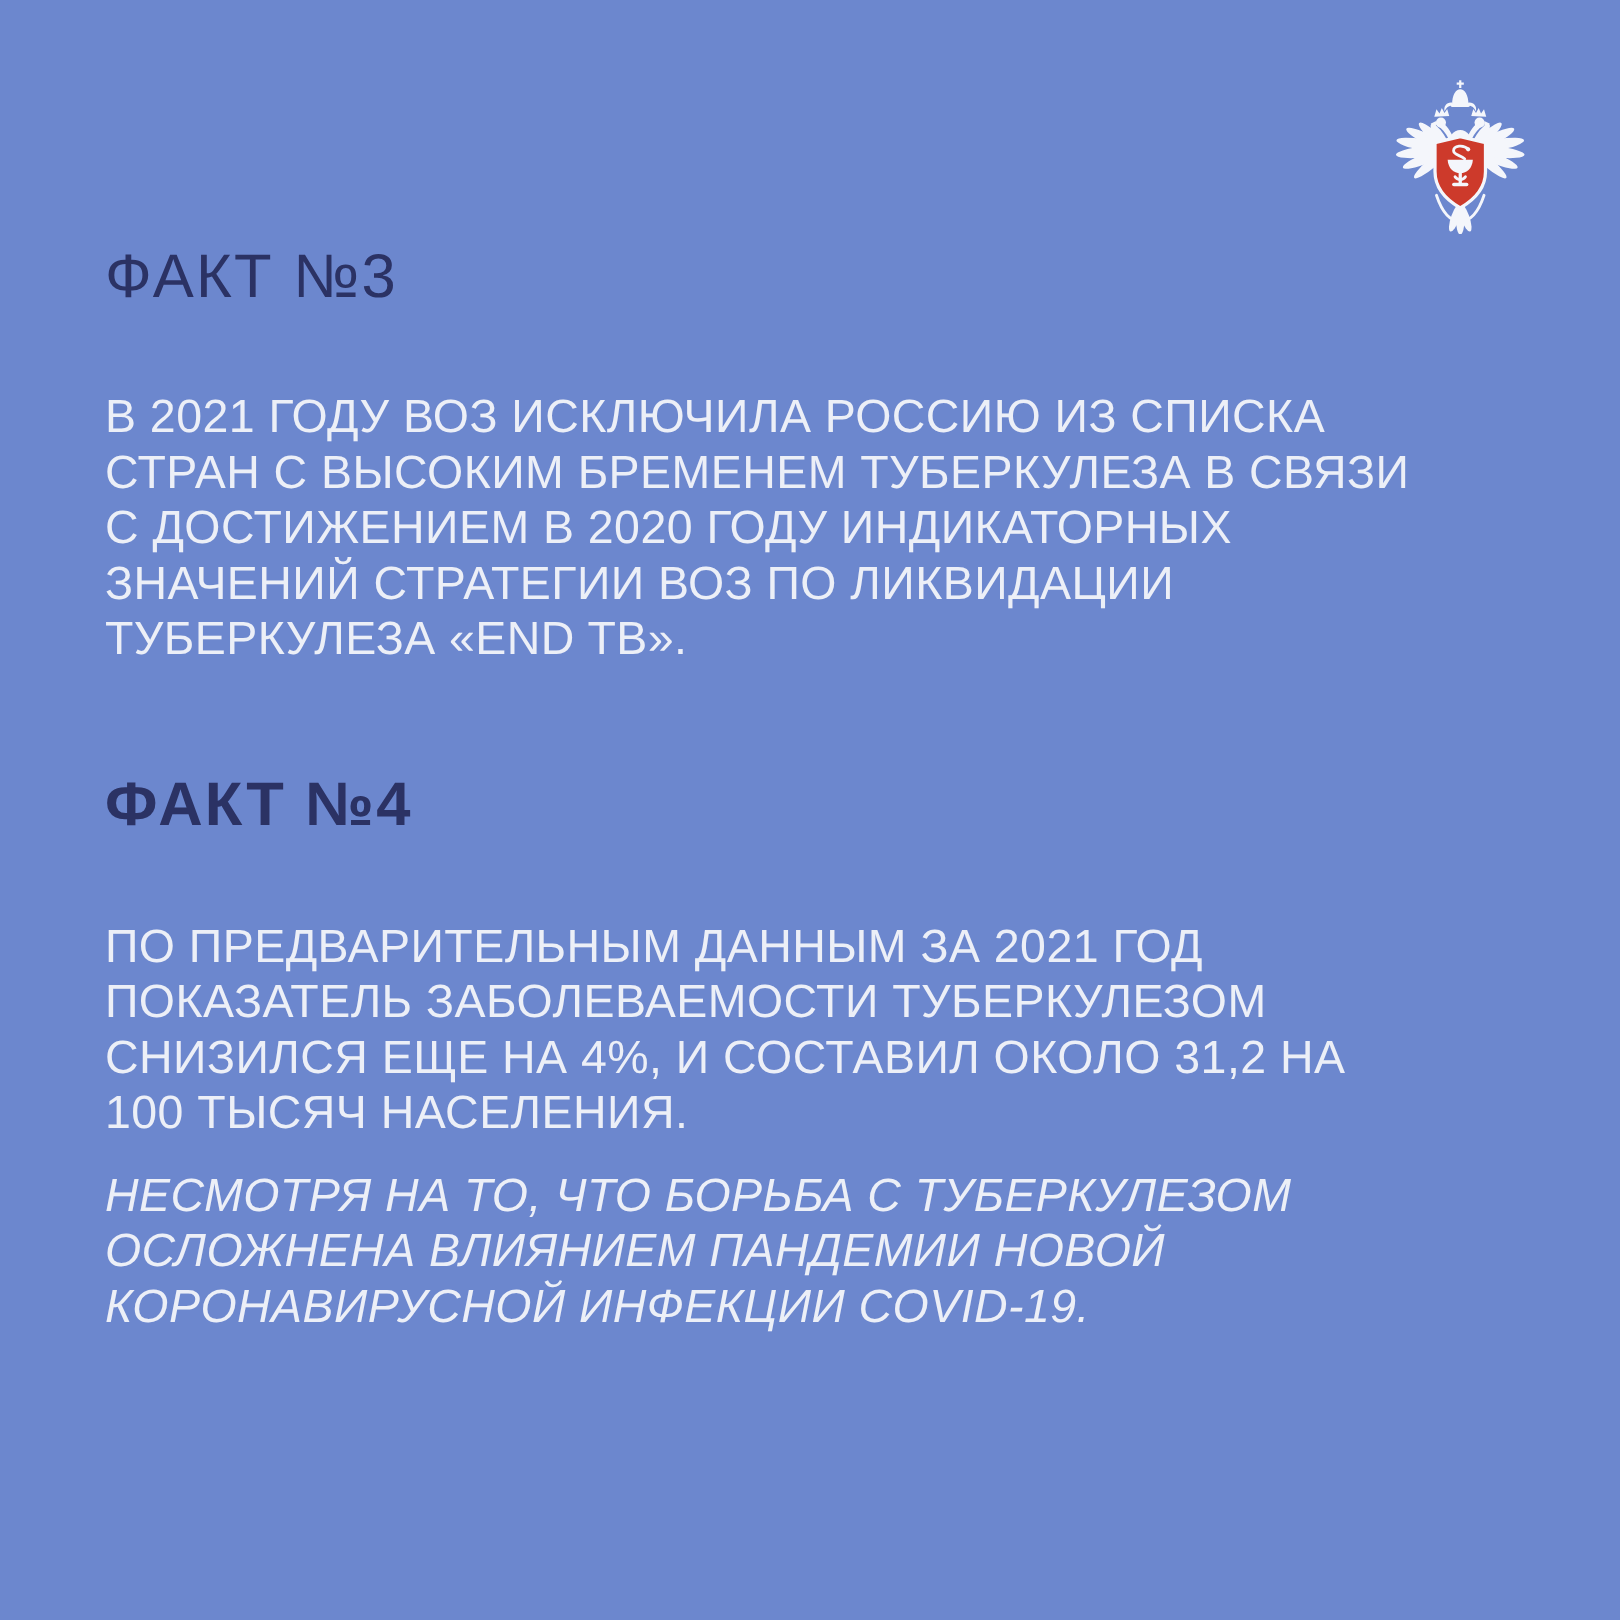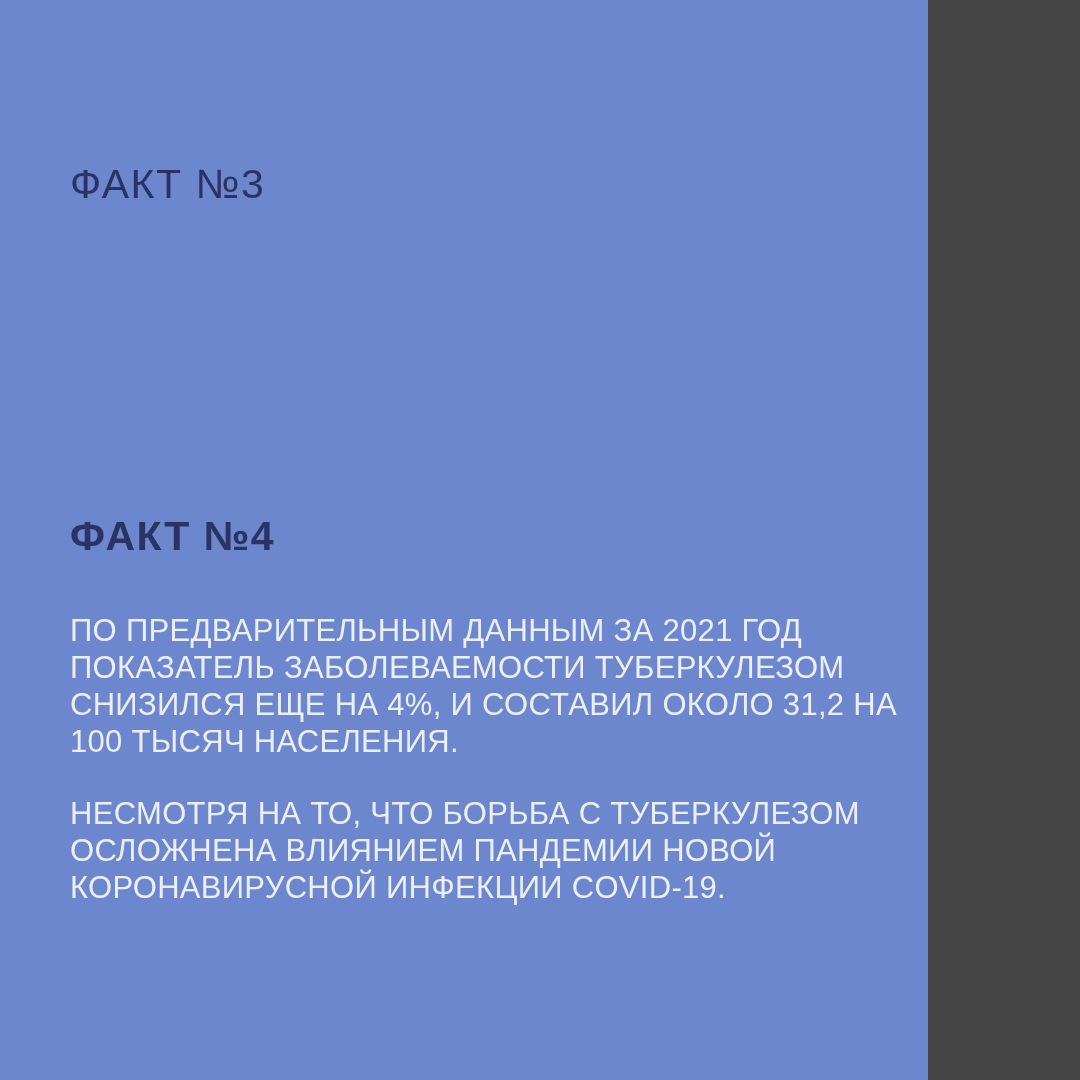--- a/index.html
+++ b/index.html
@@ -6,21 +6,21 @@
     --background:#6C87CE;
     --heading-text:#2B3264;
     --body-text:#ECEFF7;
     --emblem-red:#CD3A2B;
     --emblem-white:#F4F6FB;
   }
   html,body{margin:0;padding:0;}
   body{background:#444;font-family:"Liberation Sans","DejaVu Sans",sans-serif;}
   .card{
     position:relative;
-    width:928px;height:1080px;
+    width:1080px;height:1080px;
     background:var(--background);
     overflow:hidden;
   }
   .heading{
     position:absolute;
     margin:0;
     font-size:41px;
     line-height:1.1;
     font-weight:400;
     letter-spacing:1.5px;
@@ -33,21 +33,21 @@
     line-height:37px;
     font-weight:400;
     letter-spacing:0.3px;
     color:var(--body-text);
     white-space:pre;
   }
   .h-fact3{left:70px;top:162px;}
   .p-fact3{left:70px;top:259px;}
   .h-fact4{left:70px;top:514px;font-weight:bold;}
   .p-fact4a{left:70px;top:612px;}
-  .p-fact4b{left:70px;top:795px;}
+  .p-fact4b{left:70px;top:778px;font-style:italic;}
   .emblem{
     position:absolute;
     left:924px;top:53px;
     width:99px;height:103px;
   }
   .ew{fill:var(--emblem-white);}
   .er{fill:var(--emblem-red);}
   .es{stroke:var(--emblem-white);fill:none;stroke-linecap:round;}
 </style>
 </head>
@@ -124,20 +124,25 @@
       <path class="es" d="M55.5,47 C52,43.5 45.5,44.5 45.5,48 C45.5,51 51,51 53,53.5" stroke-width="1.9"></path>
       <circle class="ew" cx="55.3" cy="47" r="1.4"></circle>
       <path class="ew" d="M41.5,54 L58.5,54 C58,60 54.5,63 50,63 C45.5,63 42,60 41.5,54 Z"></path>
       <rect class="ew" x="48.9" y="62.5" width="2.2" height="7.5"></rect>
       <path class="es" d="M46.5,65.5 C48,68 52,68 53.5,65.5" stroke-width="1.9"></path>
       <rect class="ew" x="44.5" y="69.5" width="11" height="2.4" rx="1.2"></rect>
     </g>
   </svg>
 
   <h1 class="heading h-fact3">ФАКТ №3</h1>
+  <p class="para p-fact3">В 2021 ГОДУ ВОЗ ИСКЛЮЧИЛА РОССИЮ ИЗ СПИСКА
+СТРАН С ВЫСОКИМ БРЕМЕНЕМ ТУБЕРКУЛЕЗА В СВЯЗИ
+С ДОСТИЖЕНИЕМ В 2020 ГОДУ ИНДИКАТОРНЫХ
+ЗНАЧЕНИЙ СТРАТЕГИИ ВОЗ ПО ЛИКВИДАЦИИ
+ТУБЕРКУЛЕЗА «END TB».</p>
 
   <h1 class="heading h-fact4">ФАКТ №4</h1>
   <p class="para p-fact4a">ПО ПРЕДВАРИТЕЛЬНЫМ ДАННЫМ ЗА 2021 ГОД
 ПОКАЗАТЕЛЬ ЗАБОЛЕВАЕМОСТИ ТУБЕРКУЛЕЗОМ
 СНИЗИЛСЯ ЕЩЕ НА 4%, И СОСТАВИЛ ОКОЛО 31,2 НА
 100 ТЫСЯЧ НАСЕЛЕНИЯ.</p>
   <p class="para p-fact4b">НЕСМОТРЯ НА ТО, ЧТО БОРЬБА С ТУБЕРКУЛЕЗОМ
 ОСЛОЖНЕНА ВЛИЯНИЕМ ПАНДЕМИИ НОВОЙ
 КОРОНАВИРУСНОЙ ИНФЕКЦИИ COVID-19.</p>
 

